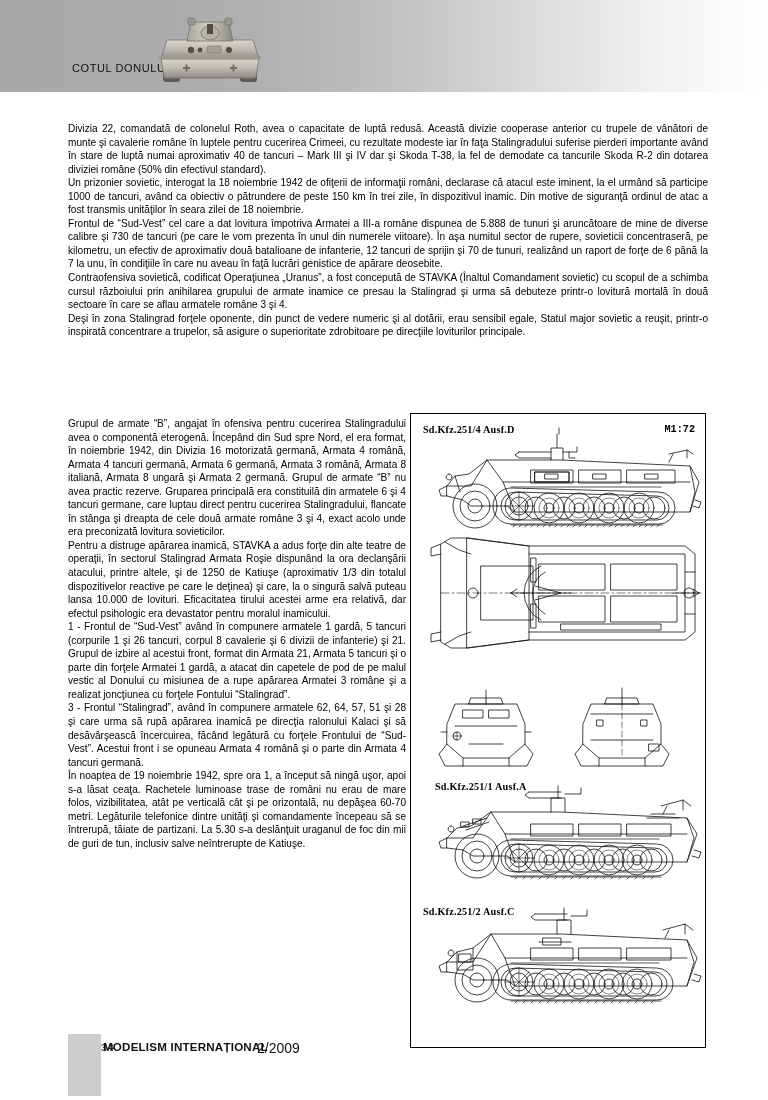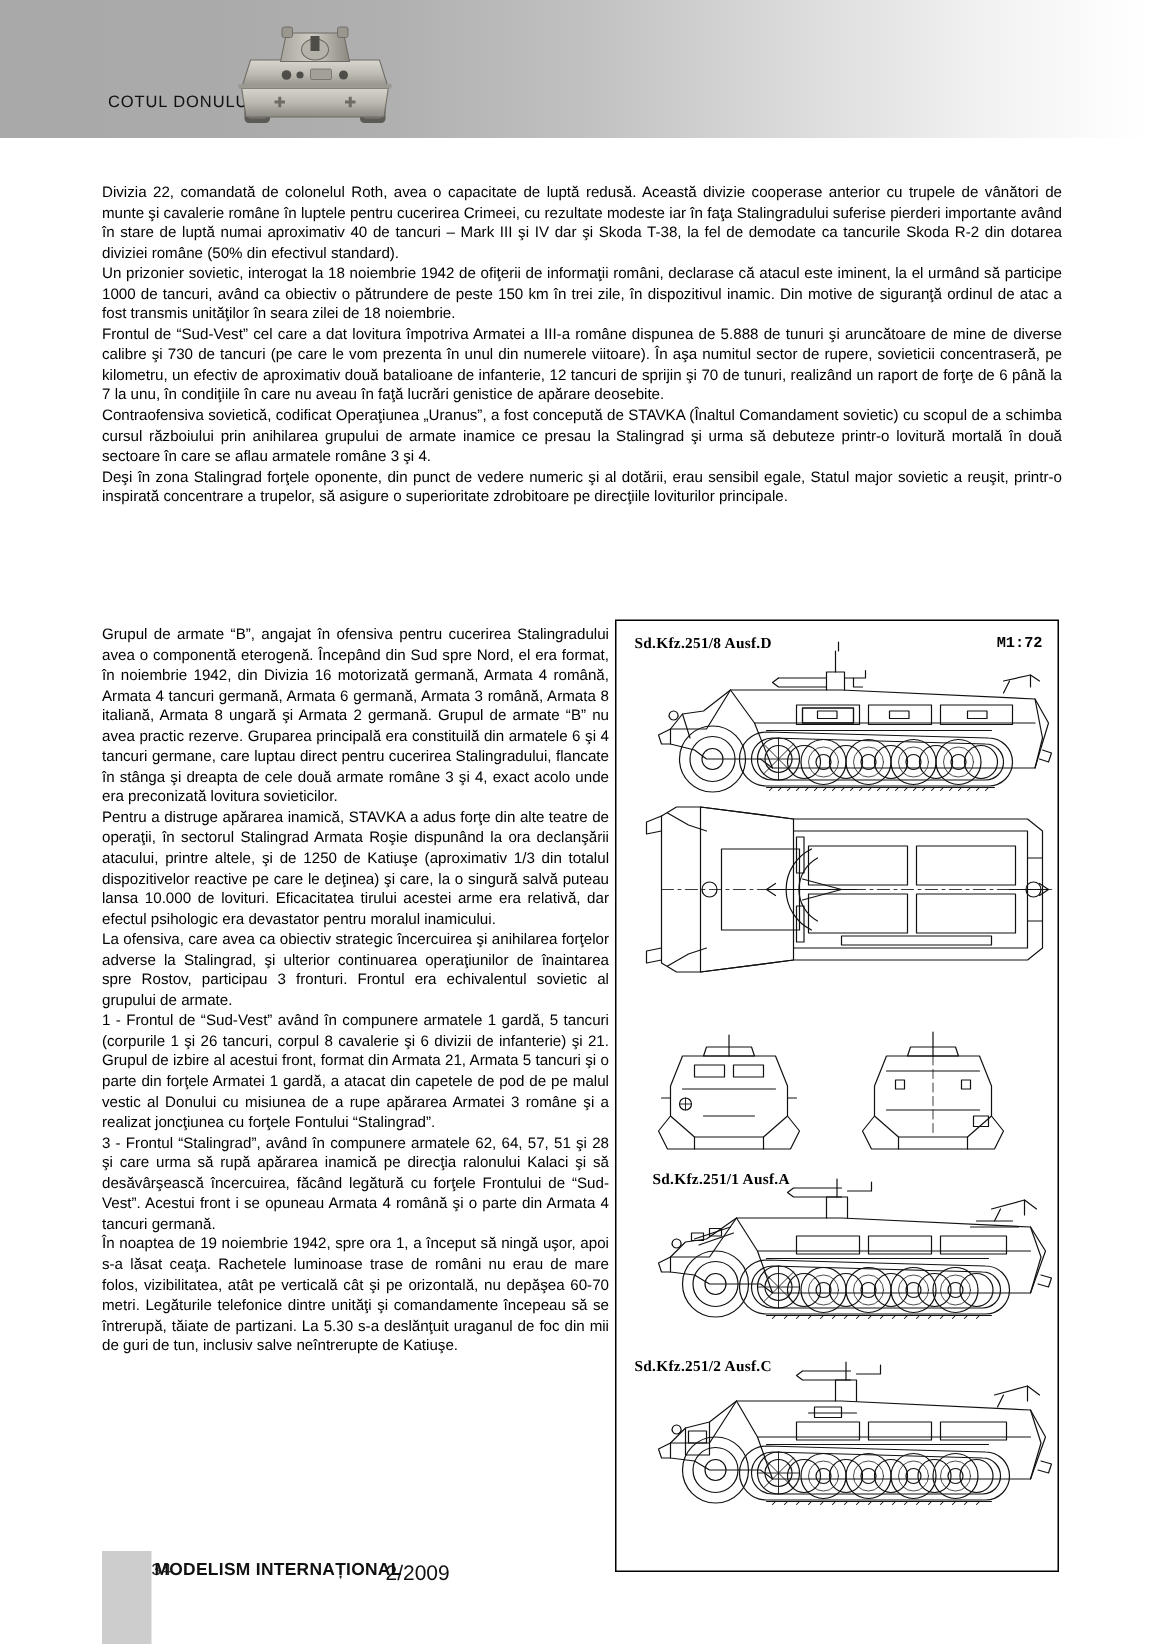--- a/index.html
+++ b/index.html
@@ -219,29 +219,28 @@
   <p class="para">Divizia 22, comandată de colonelul Roth, avea o capacitate de luptă redusă. Această divizie cooperase anterior cu trupele de vânători de munte şi cavalerie române în luptele pentru cucerirea Crimeei, cu rezultate modeste iar în faţa Stalingradului suferise pierderi importante având în stare de luptă numai aproximativ 40 de tancuri – Mark III şi IV dar şi Skoda T-38, la fel de demodate ca tancurile Skoda R-2 din dotarea diviziei române (50% din efectivul standard).</p>
   <p class="para">Un prizonier sovietic, interogat la 18 noiembrie 1942 de ofiţerii de informaţii români, declarase că atacul este iminent, la el urmând să participe 1000 de tancuri, având ca obiectiv o pătrundere de peste 150 km în trei zile, în dispozitivul inamic. Din motive de siguranţă ordinul de atac a fost transmis unităţilor în seara zilei de 18 noiembrie.</p>
   <p class="para">Frontul de “Sud-Vest” cel care a dat lovitura împotriva Armatei a III-a române dispunea de 5.888 de tunuri şi aruncătoare de mine de diverse calibre şi 730 de tancuri (pe care le vom prezenta în unul din numerele viitoare). În aşa numitul sector de rupere, sovieticii concentraseră, pe kilometru, un efectiv de aproximativ două batalioane de infanterie, 12 tancuri de sprijin şi 70 de tunuri, realizând un raport de forţe de 6 până la 7 la unu, în condiţiile în care nu aveau în faţă lucrări genistice de apărare deosebite.</p>
   <p class="para">Contraofensiva sovietică, codificat Operaţiunea „Uranus”, a fost concepută de STAVKA (Înaltul Comandament sovietic) cu scopul de a schimba cursul războiului prin anihilarea grupului de armate inamice ce presau la Stalingrad şi urma să debuteze printr-o lovitură mortală în două sectoare în care se aflau armatele române 3 şi 4.</p>
   <p class="para">Deşi în zona Stalingrad forţele oponente, din punct de vedere numeric şi al dotării, erau sensibil egale, Statul major sovietic a reuşit, printr-o inspirată concentrare a trupelor, să asigure o superioritate zdrobitoare pe direcţiile loviturilor principale.</p>
 </div>
 
 <div class="lower-col">
   <p class="para narrow">Grupul de armate “B”, angajat în ofensiva pentru cucerirea Stalingradului avea o componentă eterogenă. Începând din Sud spre Nord, el era format, în noiembrie 1942, din Divizia 16 motorizată germană, Armata 4 română, Armata 4 tancuri germană, Armata 6 germană, Armata 3 română, Armata 8 italiană, Armata 8 ungară şi Armata 2 germană. Grupul de armate “B” nu avea practic rezerve. Gruparea principală era constituilă din armatele 6 şi 4 tancuri germane, care luptau direct pentru cucerirea Stalingradului, flancate în stânga şi dreapta de cele două armate române 3 şi 4, exact acolo unde era preconizată lovitura sovieticilor.</p>
   <p class="para narrow">Pentru a distruge apărarea inamică, STAVKA a adus forţe din alte teatre de operaţii, în sectorul Stalingrad Armata Roşie dispunând la ora declanşării atacului, printre altele, şi de 1250 de Katiuşe (aproximativ 1/3 din totalul dispozitivelor reactive pe care le deţinea) şi care, la o singură salvă puteau lansa 10.000 de lovituri. Eficacitatea tirului acestei arme era relativă, dar efectul psihologic era devastator pentru moralul inamicului.</p>
-  <p class="para narrow">La ofensiva, care avea ca obiectiv strategic încercuirea şi anihilarea forţelor adverse la Stalingrad, şi ulterior continuarea operaţiunilor de înaintarea spre Rostov, participau 3 fronturi. Frontul era echivalentul sovietic al grupului de armate.</p>
   <p class="para narrow">1 - Frontul de “Sud-Vest” având în compunere armatele 1 gardă, 5 tancuri (corpurile 1 şi 26 tancuri, corpul 8 cavalerie şi 6 divizii de infanterie) şi 21. Grupul de izbire al acestui front, format din Armata 21, Armata 5 tancuri şi o parte din forţele Armatei 1 gardă, a atacat din capetele de pod de pe malul vestic al Donului cu misiunea de a rupe apărarea Armatei 3 române şi a realizat joncţiunea cu forţele Fontului “Stalingrad”.</p>
   <p class="para narrow">3 - Frontul “Stalingrad”, având în compunere armatele 62, 64, 57, 51 şi 28 şi care urma să rupă apărarea inamică pe direcţia ralonului Kalaci şi să desăvârşească încercuirea, făcând legătură cu forţele Frontului de “Sud-Vest”. Acestui front i se opuneau Armata 4 română şi o parte din Armata 4 tancuri germană.</p>
   <p class="para narrow">În noaptea de 19 noiembrie 1942, spre ora 1, a început să ningă uşor, apoi s-a lăsat ceaţa. Rachetele luminoase trase de români nu erau de mare folos, vizibilitatea, atât pe verticală cât şi pe orizontală, nu depăşea 60-70 metri. Legăturile telefonice dintre unităţi şi comandamente începeau să se întrerupă, tăiate de partizani. La 5.30 s-a deslănţuit uraganul de foc din mii de guri de tun, inclusiv salve neîntrerupte de Katiuşe.</p>
 </div>
 
 <div class="plans-box">
 
-  <div class="plan-label lbl-d">Sd.Kfz.251/8  Ausf.D</div>
+  <div class="plan-label lbl-d">Sd.Kfz.251/4  Ausf.D</div>
   <div class="plan-scale">M1:72</div>
   <div class="plan-label lbl-a">Sd.Kfz.251/1  Ausf.A</div>
   <div class="plan-label lbl-c">Sd.Kfz.251/2  Ausf.C</div>
 
   <svg class="plan-svg" width="293" height="632" viewBox="0 0 293 632">
     <g fill="none" stroke="#111" stroke-width="0.8" stroke-linejoin="round" stroke-linecap="round">
 
       <g>
 
         <path d="M36 72 L60 72 L76 46 L150 46 L279 52 L284 78 L279 98 L104 98 L96 92 L60 92 L52 86 L36 82 Z"></path>

